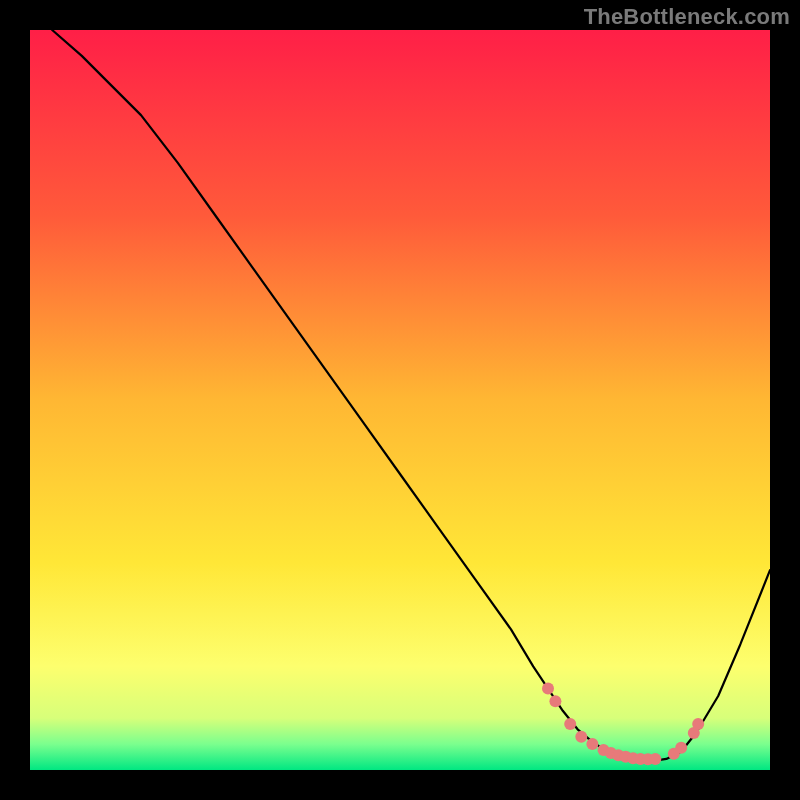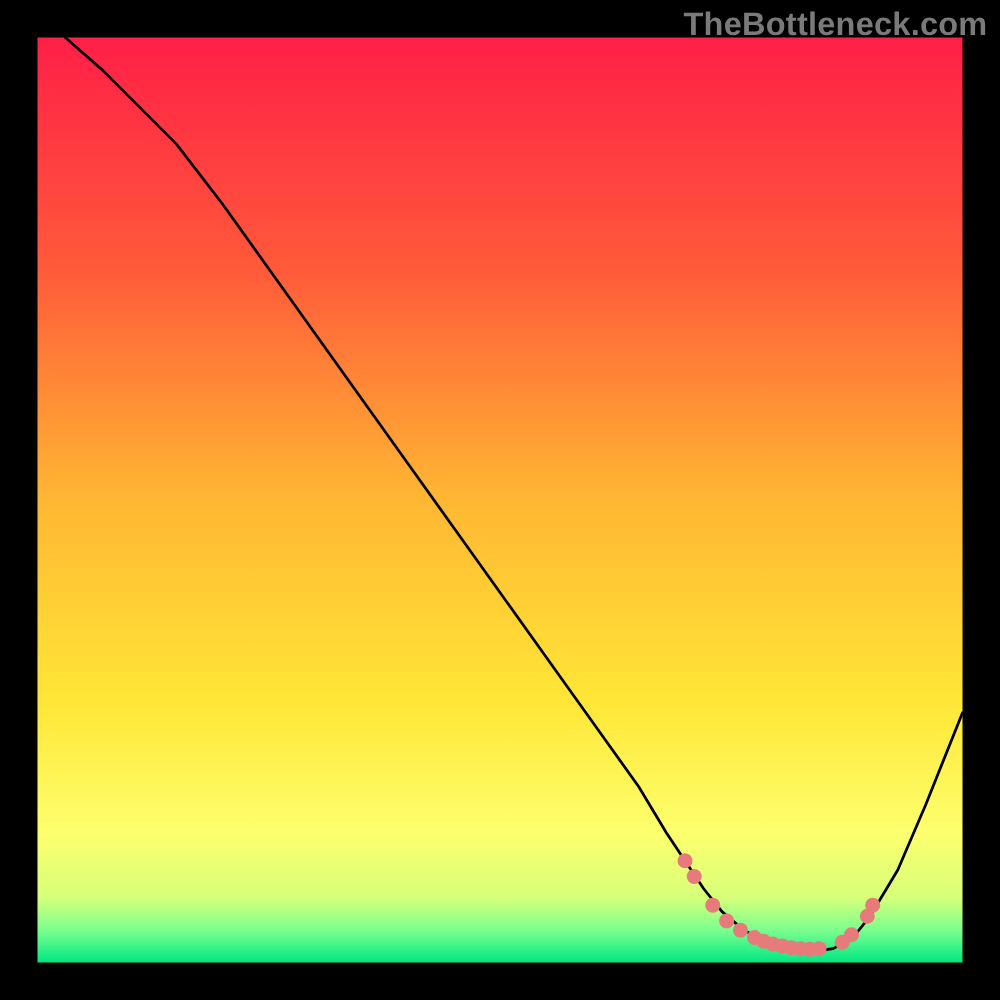--- a/index.html
+++ b/index.html
@@ -17,21 +17,21 @@
     top: 0;
     width: 800px;
     height: 800px;
     background: #000;
   }
   .watermark {
     position: absolute;
     top: 4px;
     right: 10px;
     color: #7a7a7a;
-    font-size: 26px;
+    font-size: 22px;
     font-weight: 600;
     letter-spacing: 0.2px;
   }
   svg {
     position: absolute;
     left: 0;
     top: 0;
   }
 </style>
 </head>

